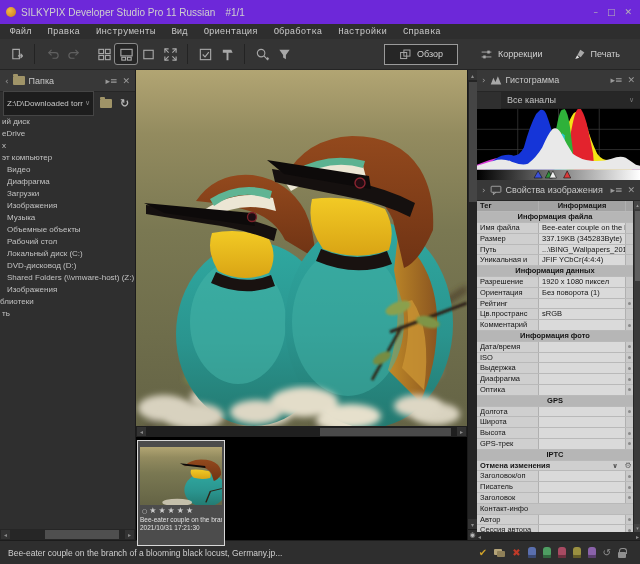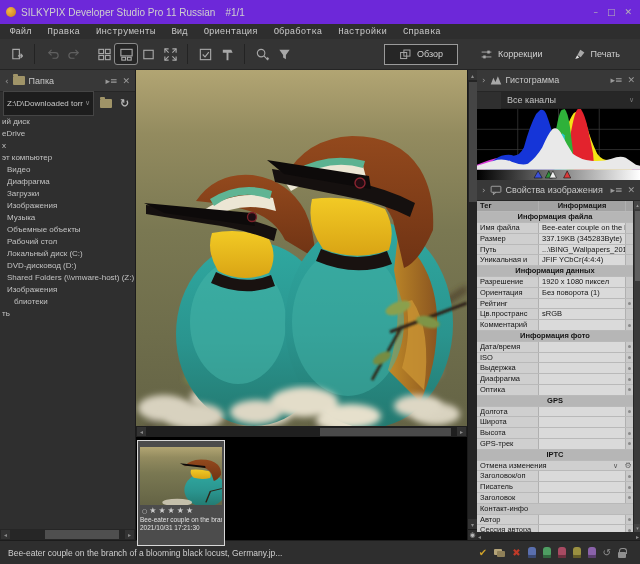--- a/index.html
+++ b/index.html
@@ -89,21 +89,21 @@
   .prop-table { flex:1 1 auto; display:flex; flex-direction:column; overflow:hidden; background:#d6d6d6; }
   .prow { display:flex; flex:0 0 10.8px; height:10.8px; font-size:7.5px; color:#141414; border-bottom:1px solid #b9b9b9; overflow:hidden; }
   .prow .lcell { width:62px; flex:0 0 62px; background:#cfcfcf; padding:0 3px; line-height:10px; white-space:nowrap; overflow:hidden; border-right:1px solid #b0b0b0; }
   .prow .vcell { flex:1 1 auto; background:#dadada; padding:0 3px; line-height:10px; white-space:nowrap; overflow:hidden; }
   .prow.head .lcell { background:#a2a2a2; font-weight:bold; }
   .prow.head .vcell { background:#a2a2a2; font-weight:bold; text-align:center; }
   .prow.sec { background:#b6b6b6; justify-content:center; align-items:center; font-weight:bold; }
   .prow.sec .scell { line-height:10px; }
   .prow.labelrow { background:#c4c4c4; padding:0 3px; line-height:10px; }
   .prow.combo { background:#cfcfcf; }
-  .prow.combo .ccell { flex:1 1 auto; padding:0 3px; line-height:10px; display:flex; align-items:center; }
+  .prow.combo .ccell { flex:1 1 auto; padding:0 3px; line-height:10px; display:flex; align-items:center;font-weight:bold; }
   .prow.combo .chev { margin-left:auto; color:#555; font-size:7px; font-family:"DejaVu Sans",sans-serif; padding-right:2px; }
   .prow.combo .gear { width:10px; color:#666; font-size:8px; font-family:"DejaVu Sans",sans-serif; text-align:center; }
   .prow .dotbtn { width:8px; flex:0 0 8px; background:#cacaca; display:flex; align-items:center; justify-content:center; border-left:1px solid #b0b0b0; }
   .prow .dotbtn i { width:3px; height:3px; border-radius:50%; background:#8a8a8a; }
   .prop-scroll { width:7px; flex:0 0 7px; background:#3a3a3a; position:relative; border-left:1px solid #262626; }
   .prop-scroll .pthumb { position:absolute; top:10px; left:1px; width:5px; height:70px; background:#5f5f5f; }
   .prop-scroll .parrow { position:absolute; left:0; width:7px; height:8px; background:#454545; color:#999; font-size:5px; display:flex; align-items:center; justify-content:center; font-family:"DejaVu Sans",sans-serif; }
   .prop-hscroll { height:8px; flex:0 0 8px; background:#2a2a2a; display:flex; align-items:center; justify-content:space-between; padding:0 1px; }
   .prop-hscroll span { color:#8a8a8a; font-size:6px; font-family:"DejaVu Sans",sans-serif; }
 
@@ -281,21 +281,21 @@
           <div class="tree-item" style="padding-left: 7px;">Диафрагма</div>
           <div class="tree-item" style="padding-left: 7px;">Загрузки</div>
           <div class="tree-item" style="padding-left: 7px;">Изображения</div>
           <div class="tree-item" style="padding-left: 7px;">Музыка</div>
           <div class="tree-item" style="padding-left: 7px;">Объемные объекты</div>
           <div class="tree-item" style="padding-left: 7px;">Рабочий стол</div>
           <div class="tree-item" style="padding-left: 7px;">Локальный диск (C:)</div>
           <div class="tree-item" style="padding-left: 7px;">DVD-дисковод (D:)</div>
           <div class="tree-item" style="padding-left: 7px;">Shared Folders (\\vmware-host) (Z:)</div>
           <div class="tree-item" style="padding-left: 7px;">Изображения</div>
-          <div class="tree-item" style="padding-left: 14px;">блиотеки</div>
+          <div class="tree-item" style="padding-left: 0;">блиотеки</div>
           <div class="tree-item" style="padding-left: 2px;">ть</div>
         </div>
       <div class="left-hscroll">
         <span class="scroll-arrow">◂</span>
         <span class="track">
             <span class="thumb"></span>
           </span>
         <span class="scroll-arrow">▸</span>
       </div>
     </div>

